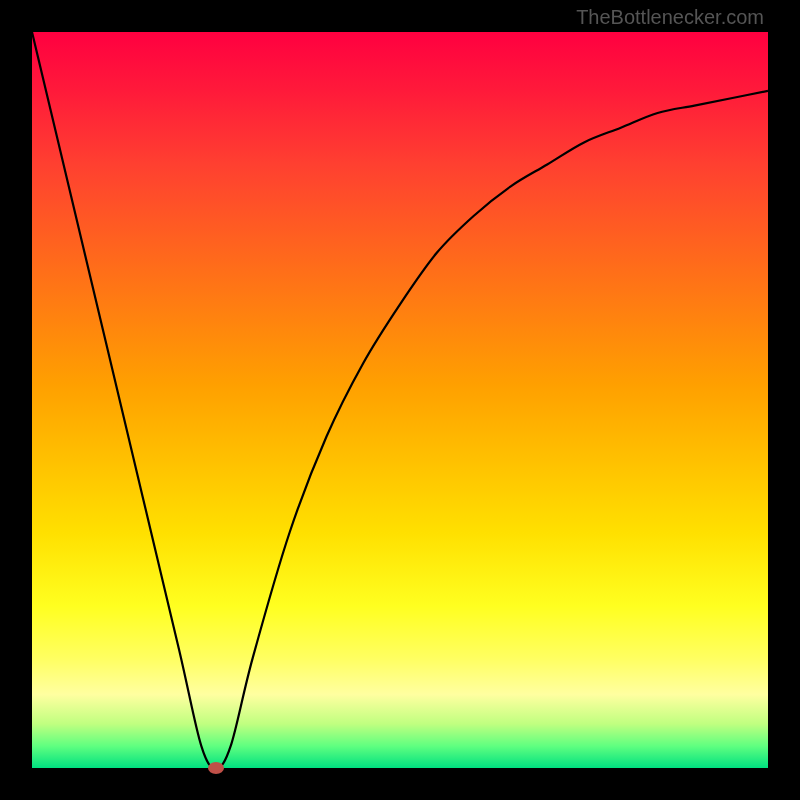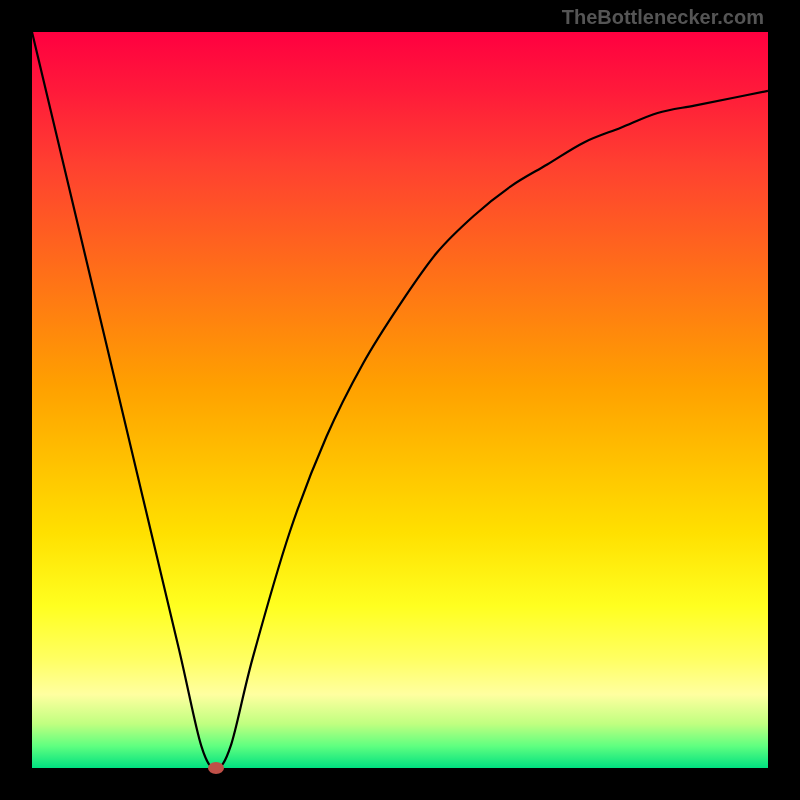--- a/index.html
+++ b/index.html
@@ -33,21 +33,21 @@
       #60ff80 97%,
       #00e080 100%
     );
   }
   .attribution {
     position: absolute;
     top: 6px;
     right: 36px;
     font-size: 20px;
     color: #555;
-    font-weight: 700;
+    font-weight: 400;
     z-index: 10;
   }
   .curve-svg {
     position: absolute;
     left: 0;
     top: 0;
     width: 736px;
     height: 736px;
   }
   .curve-path {

